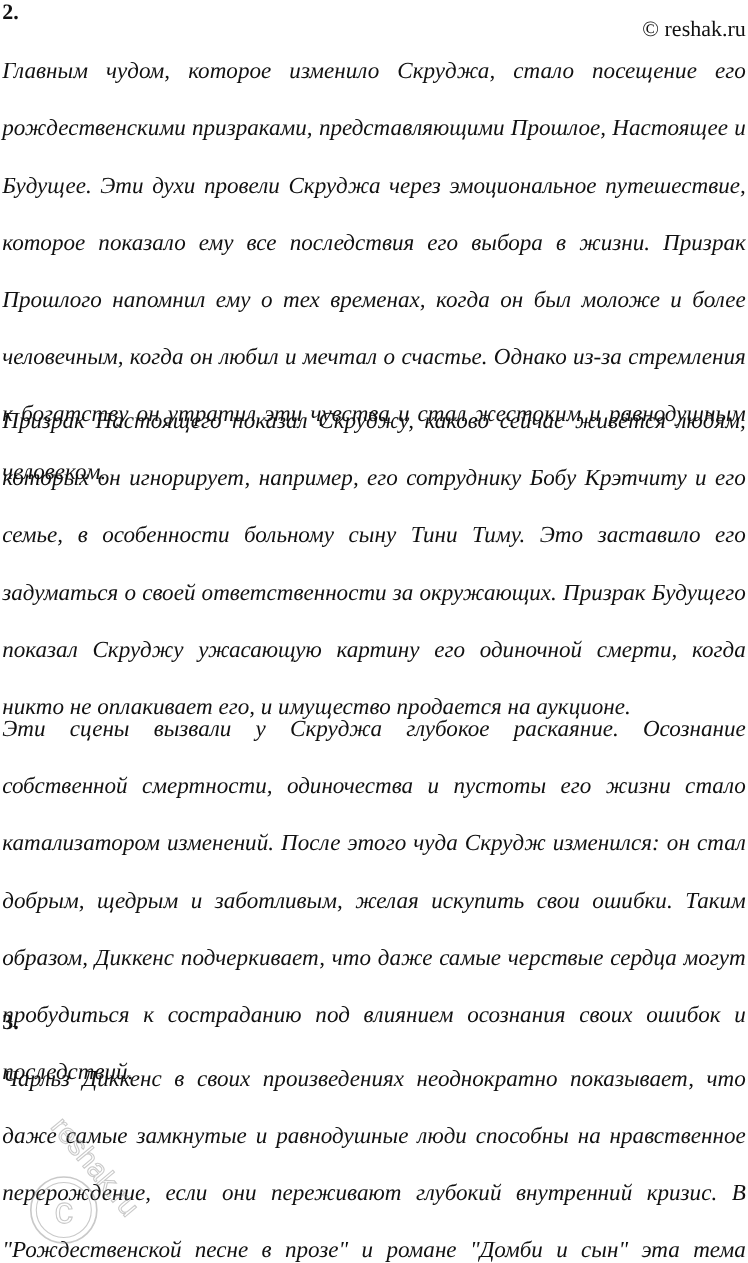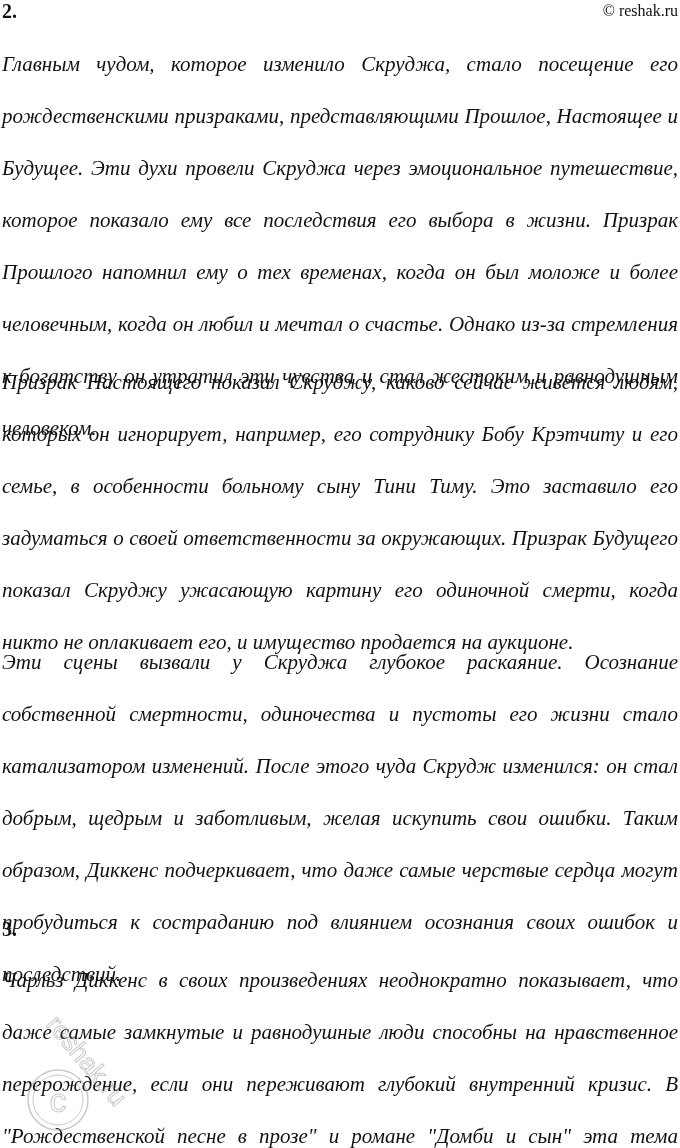--- a/index.html
+++ b/index.html
@@ -32,22 +32,22 @@
     position: absolute;
     left: 0;
     top: 0;
     font-weight: bold;
     font-size: 20px;
     line-height: 22px;
   }
   .copyright {
     position: absolute;
     right: 0;
-    top: 0;
-    font-size: 16px;
+    top: 16px;
+    font-size: 20px;
     line-height: 22px;
   }
   .para {
     position: absolute;
     left: 2px;
     width: 676px;
     font-size: 21px;
     line-height: 52px;
     text-align: justify;
     margin: 0;

